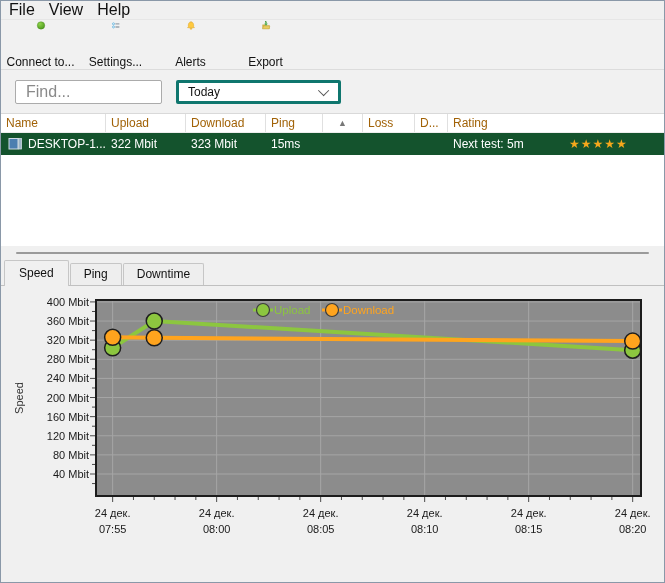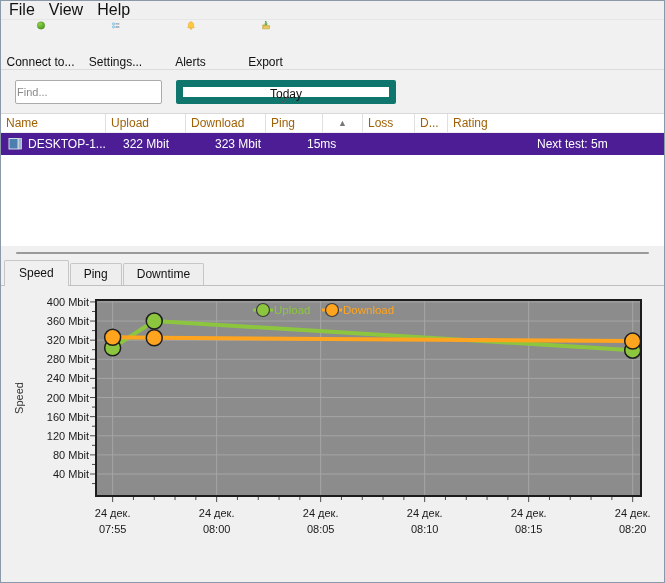--- a/index.html
+++ b/index.html
@@ -21,33 +21,33 @@
   .menu-item { padding:0 10px 0 0; margin-right:4px; }
 
   
   .toolbar { height:51px; display:flex; align-items:center; padding-left:2px; background:#f1f1f1; border-top:1px solid #e6e6e6; border-bottom:1px solid #dcdcdc; }
   .tbtn { width:75px; height:48px; display:flex; flex-direction:column; align-items:center; justify-content:center; font-size:12px; color:#111;gap:24px; }
   .tbtn svg { width:30px; height:30px; display:block; }
   .tbtn .tlabel { margin-top:0; white-space:nowrap; }
 
   
   .filterbar { height:44px; display:flex; align-items:center; padding-left:14px; background:#f1f1f1; border-bottom:1px solid #d9d9d9; }
-  .find-input { width:147px; height:24px; border:1px solid #ababab; border-radius:2px; padding:0 1px; font-size:11px; font-family:"Liberation Sans",sans-serif; background:#fff; color:#222; }
+  .find-input { width:147px; height:24px; border:1px solid #ababab; border-radius:2px; padding:0 10px; font-size:16px; font-family:"Liberation Sans",sans-serif; background:#fff; color:#222; }
   .find-input::placeholder { color:#8a8a8a; }
-  .period-select { width:220px; height:24px; margin-left:14px; border:7px solid #0f766e; border-radius:2px; background:#fff; display:flex; align-items:center; justify-content:space-between; padding:0 9px; font-size:12px; color:#111;flex-direction:column; }
+  .period-select { width:165px; height:24px; margin-left:14px; border:3px solid #0f766e; border-radius:2px; background:#fff; display:flex; align-items:center; justify-content:space-between; padding:0 9px; font-size:12px; color:#111; }
   .chev { width:8px; height:8px; border-left:1.5px solid #555; border-bottom:1.5px solid #555; transform:rotate(-45deg) translateY(-2px); }
 
   
   .table { height:132px; background:#fff; font-size:12px; }
   .thead, .trow { display:grid; grid-template-columns:105px 80px 80px 57px 40px 52px 33px 116px auto; }
   .thead { height:19px; border-bottom:1px solid #ededed; }
   .th { display:flex; align-items:center; padding-left:5px; border-right:1px solid #e0e0e0; color:#a16207; overflow:hidden; white-space:nowrap; }
   .th:last-child { border-right:none; }
   .th.sortcol { justify-content:center; padding-left:0; color:#777; font-size:9px; }
-  .trow { height:22px; background:#4c1d95; color:#fff; align-items:center;gap:12px; }
+  .trow { height:22px; background:#14532d; color:#fff; align-items:center; }
   .td { padding-left:5px; overflow:hidden; white-space:nowrap; }
   .td.name { display:flex; align-items:center; gap:5px; padding-left:7px; }
   .td.rating { color:#f5a81c; letter-spacing:1px; font-size:12px; }
 
   
   .splitter-area { height:13px; display:flex; align-items:center; background:#f0f0f0; }
   .splitter { flex:1; height:2px; background:#9a9a9a; margin:0 15px; border-radius:1px; }
 
   
   .tabs { height:26px; display:flex; align-items:flex-end; padding-left:3px; background:#f0f0f0; position:relative; }

